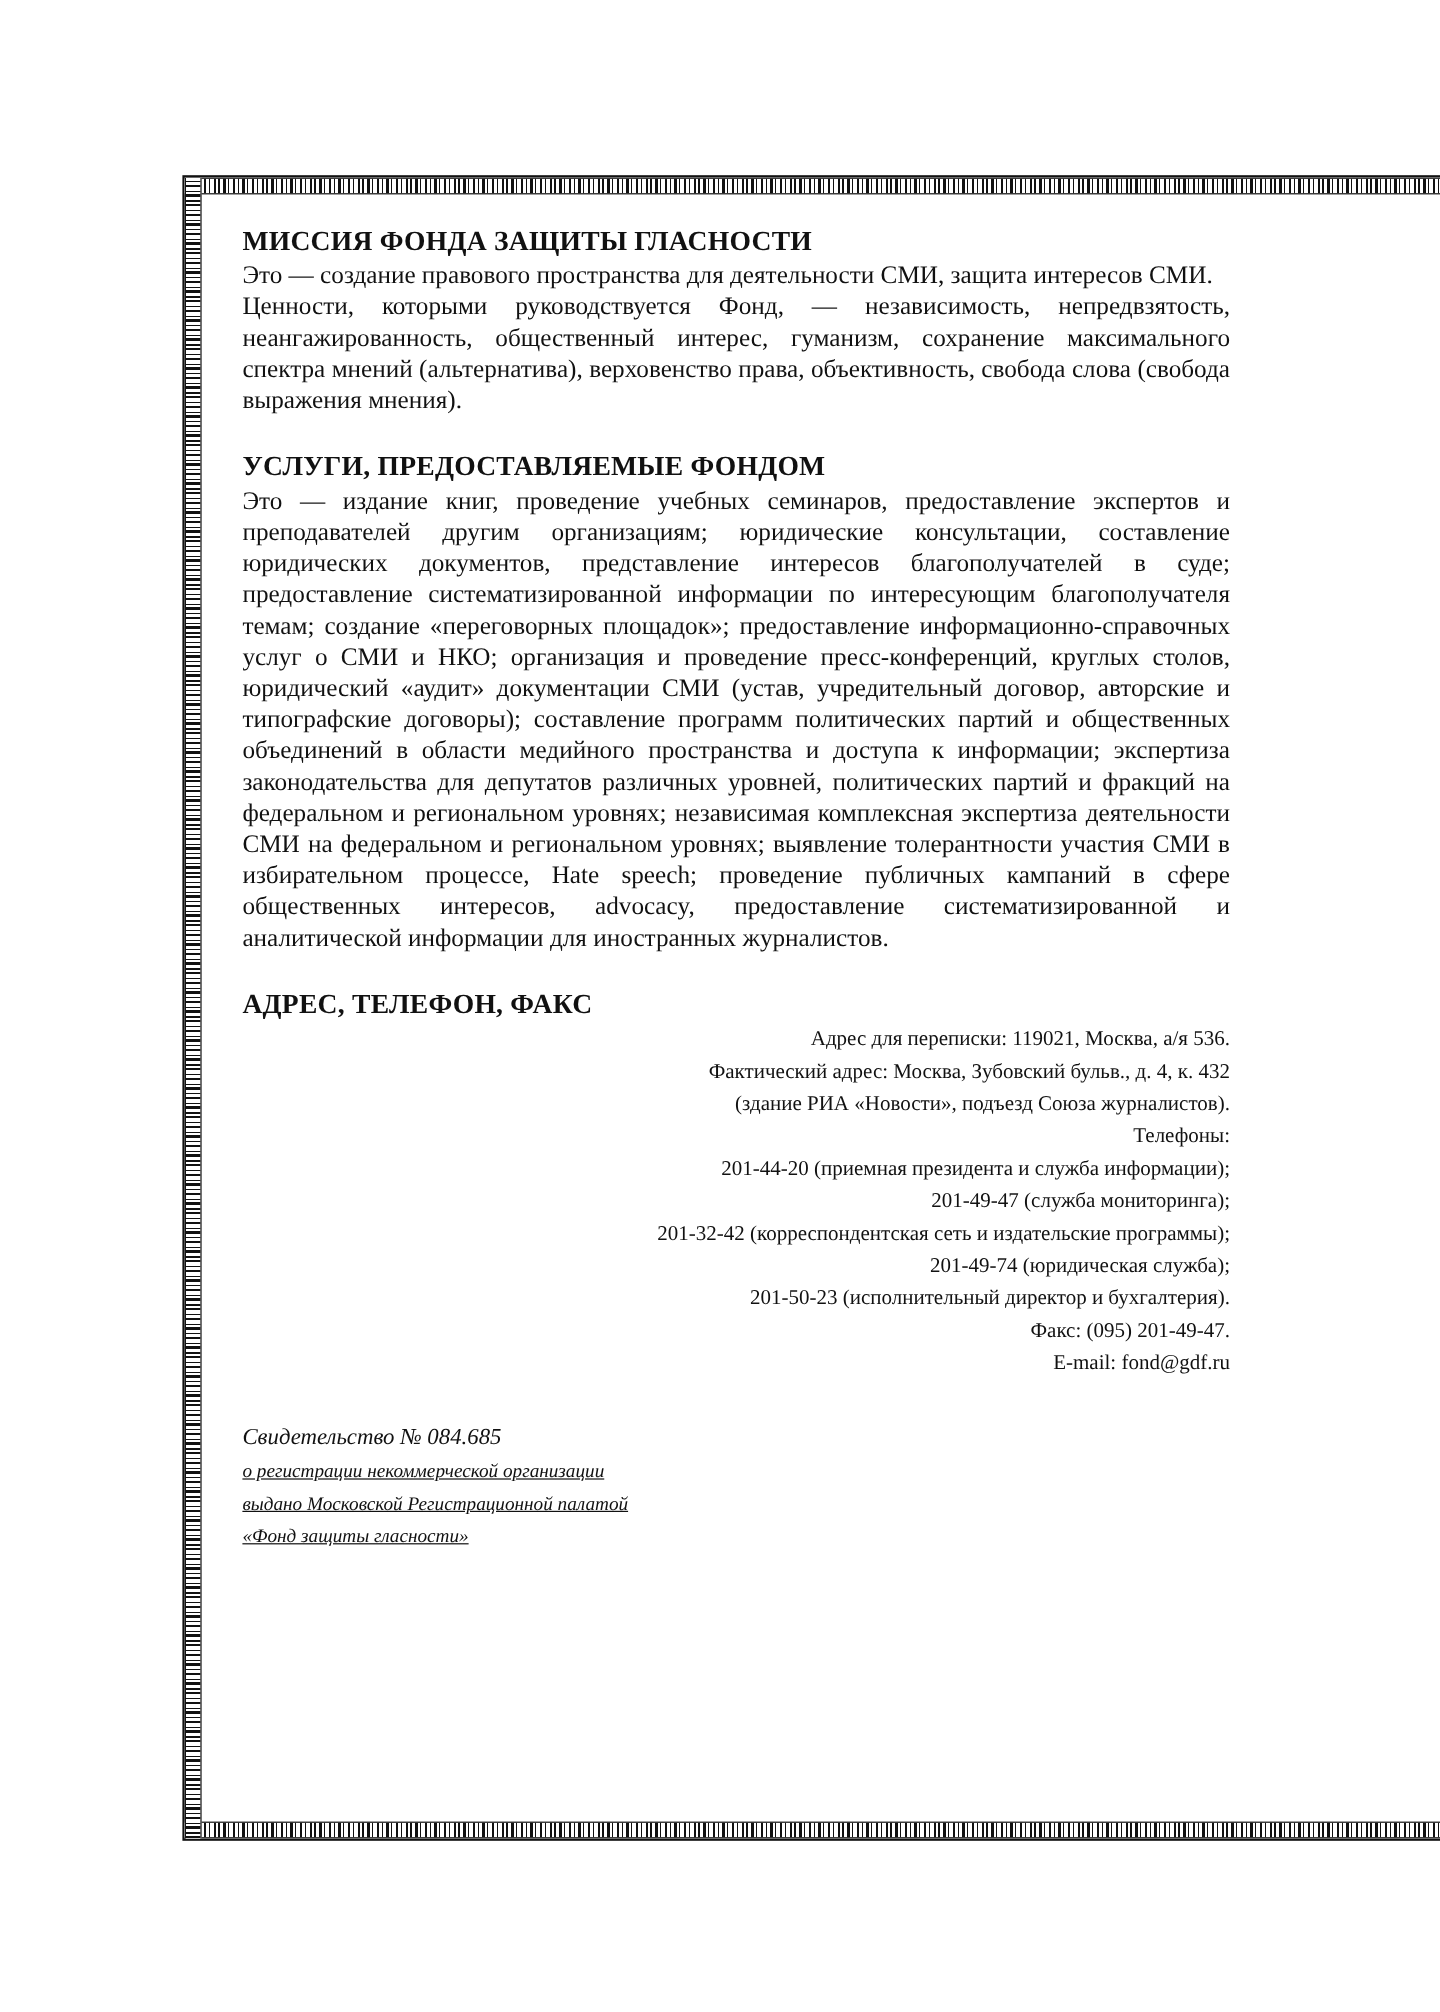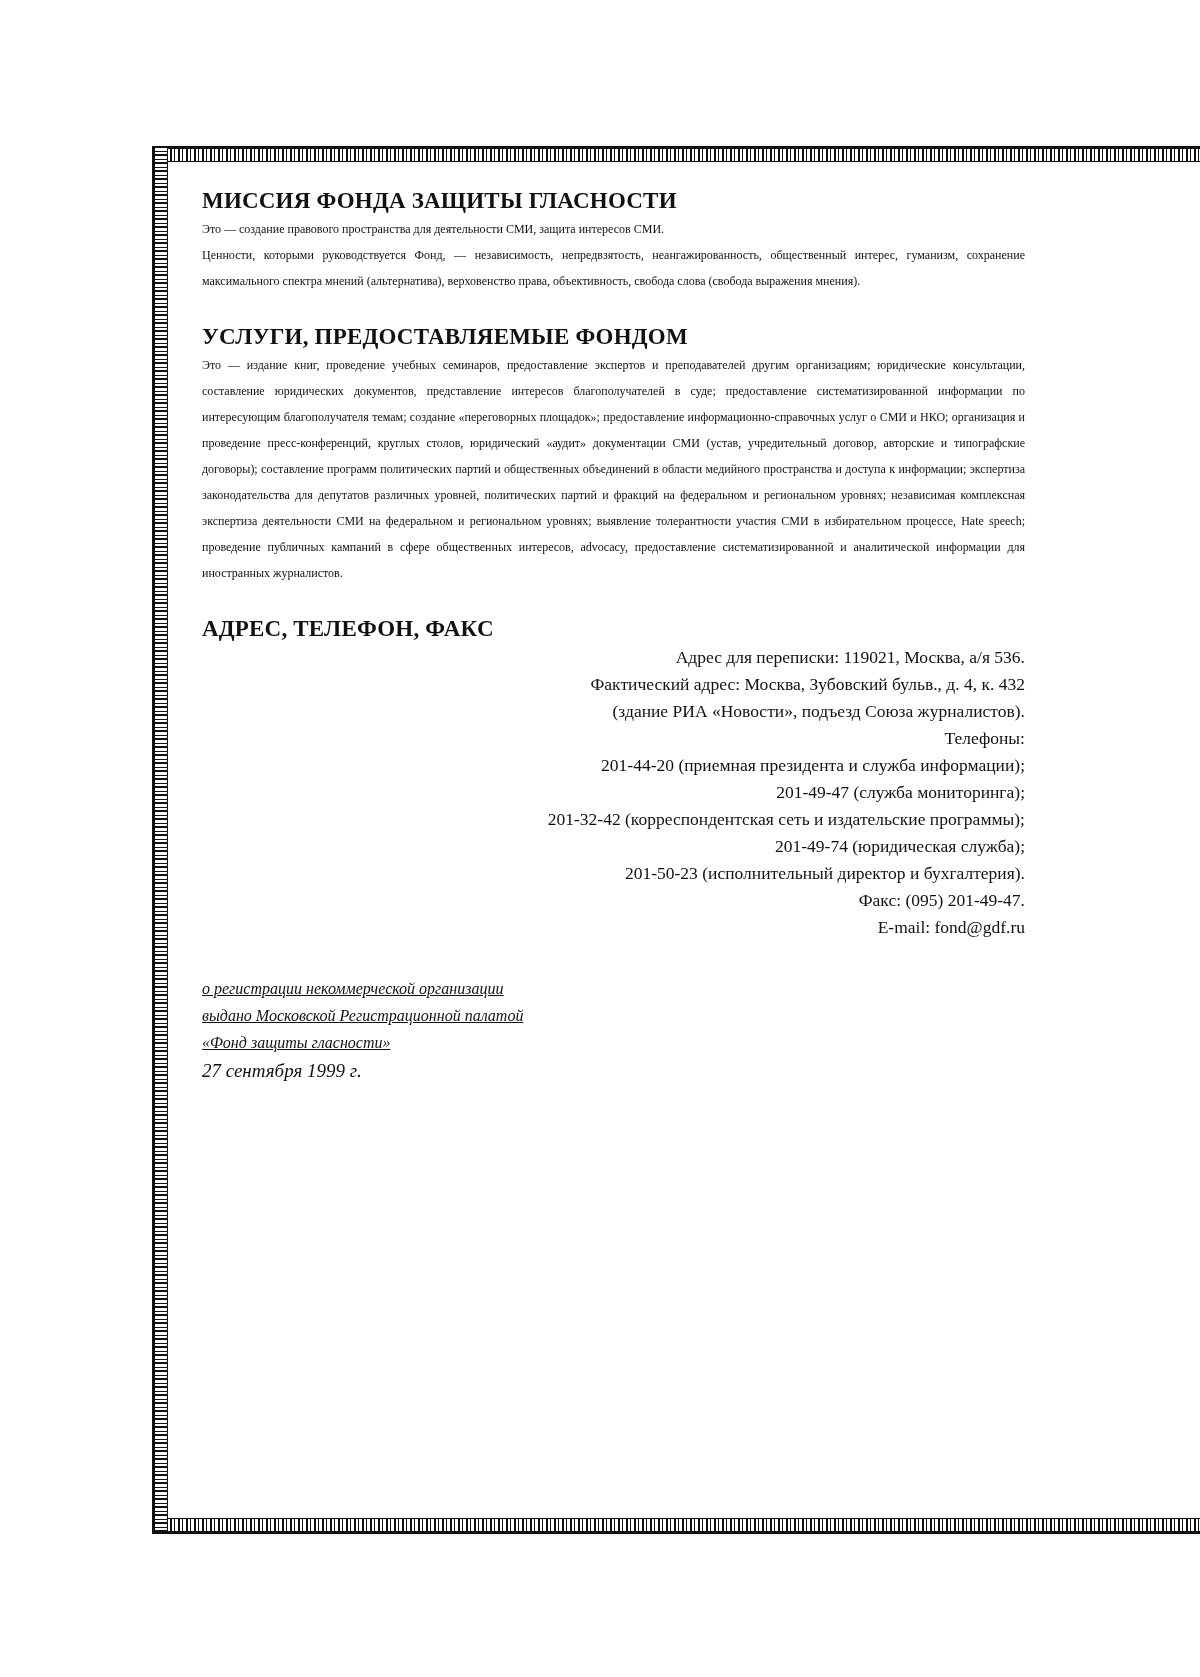--- a/index.html
+++ b/index.html
@@ -16,21 +16,21 @@
   .band.left, .band.right { top: 0; bottom: 0; width: 12px;
     background-image: repeating-linear-gradient(0deg, #111 0 2px, #fff 2px 4px, #111 4px 5px, #fff 5px 8px);
     border-left: 1px solid #111; border-right: 1px solid #111; }
   .band.left { left: 0; } .band.right { right: 0; }
   .content {
     position: absolute; left: 48px; top: 40px; width: 823px;
     font-family: "Liberation Serif", "DejaVu Serif", serif; color: #111;
   }
   h2 { font-size: 23px; font-weight: bold; margin: 0 0 2px 0; letter-spacing: 0.2px; }
   .section { margin-bottom: 30px; }
-  p { font-size: 12px; line-height: 26px; margin: 0; text-align: justify; }
+  p { font-size: 21px; line-height: 26px; margin: 0; text-align: justify; }
   .lines div { font-size: 17.5px; line-height: 27px; text-align: right; }
   .cert { margin-top: 34px; font-style: italic; }
   .cert .big { font-size: 19px; line-height: 30px; }
   .cert .small { font-size: 16px; line-height: 27px; text-decoration: underline; }
 </style>
 </head>
 <body>
 
 <div class="frame">
   <div class="band top"></div>
@@ -62,19 +62,19 @@
       <div>201-44-20 (приемная президента и служба информации);</div>
       <div>201-49-47 (служба мониторинга);</div>
       <div>201-32-42 (корреспондентская сеть и издательские программы);</div>
       <div>201-49-74 (юридическая служба);</div>
       <div>201-50-23 (исполнительный директор и бухгалтерия).</div>
       <div>Факс: (095) 201-49-47.</div>
       <div>E-mail: fond@gdf.ru</div>
     </div>
 
     <div class="cert">
+      <div class="big">Свидетельство № 084.685</div>
       <div class="small">о регистрации некоммерческой организации</div>
       <div class="small">выдано Московской Регистрационной палатой</div>
       <div class="small">«Фонд защиты гласности»</div>
-      <div class="big">27 сентября 1999 г.</div>
     </div>
   </div>
 </div>
 
 </body></html>

